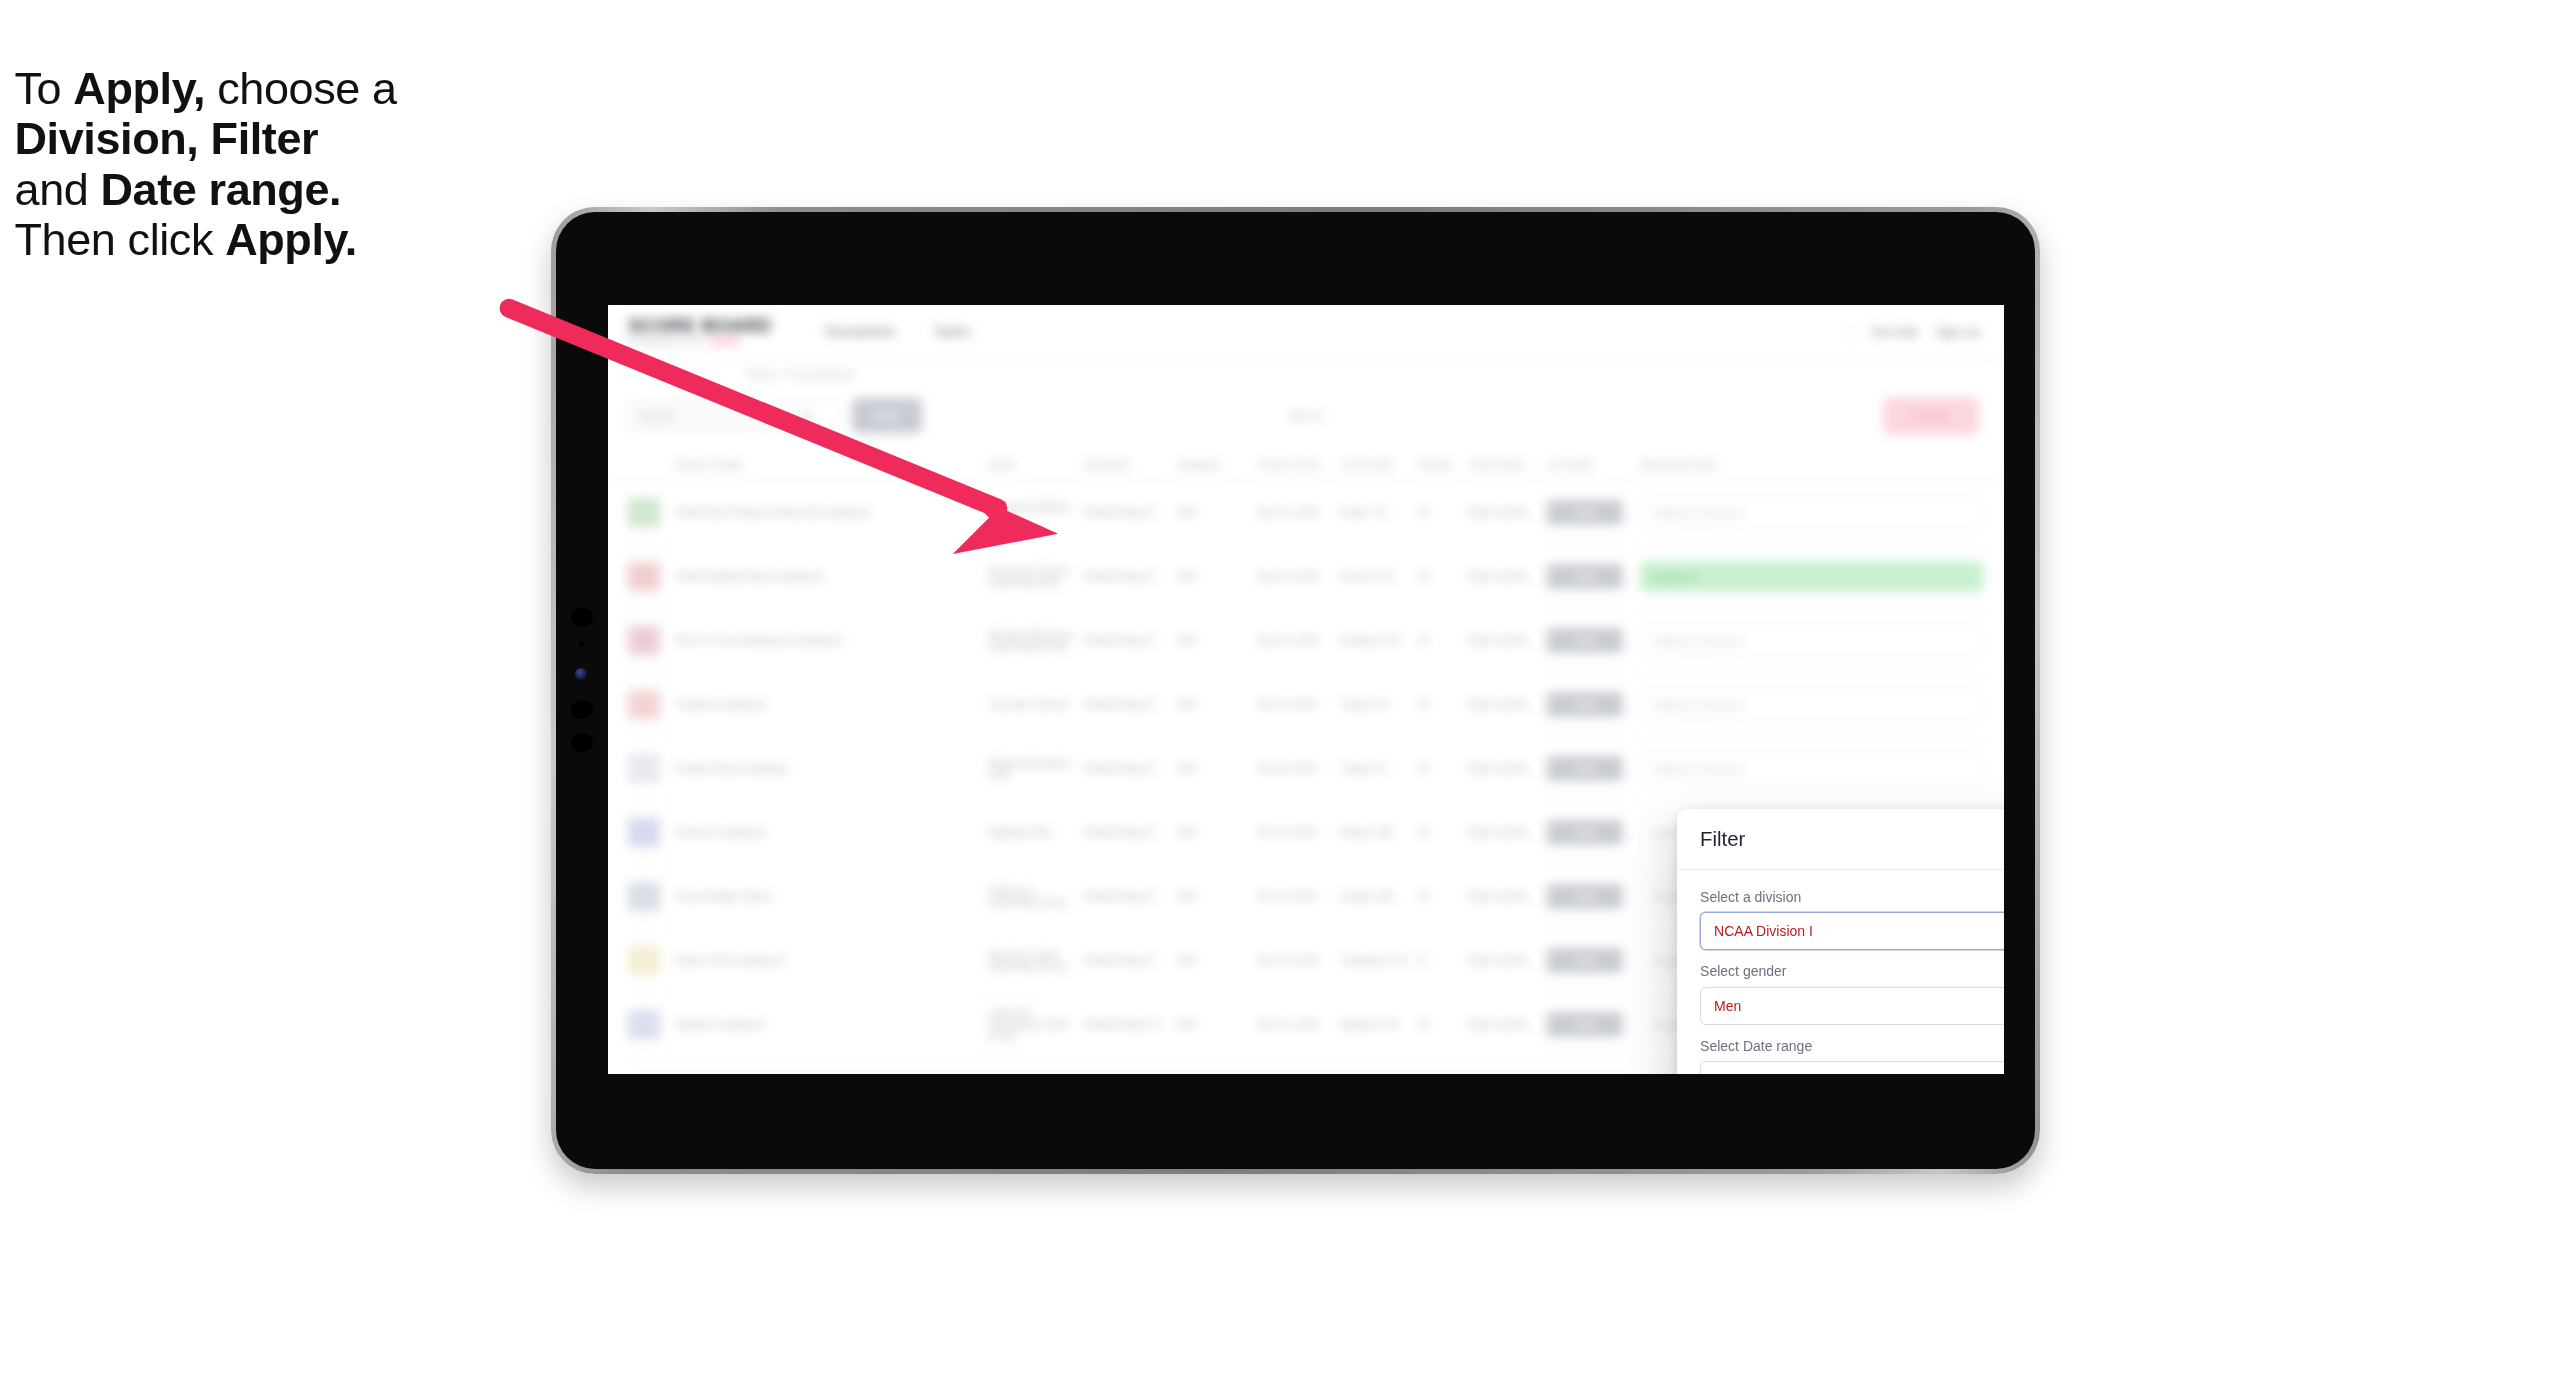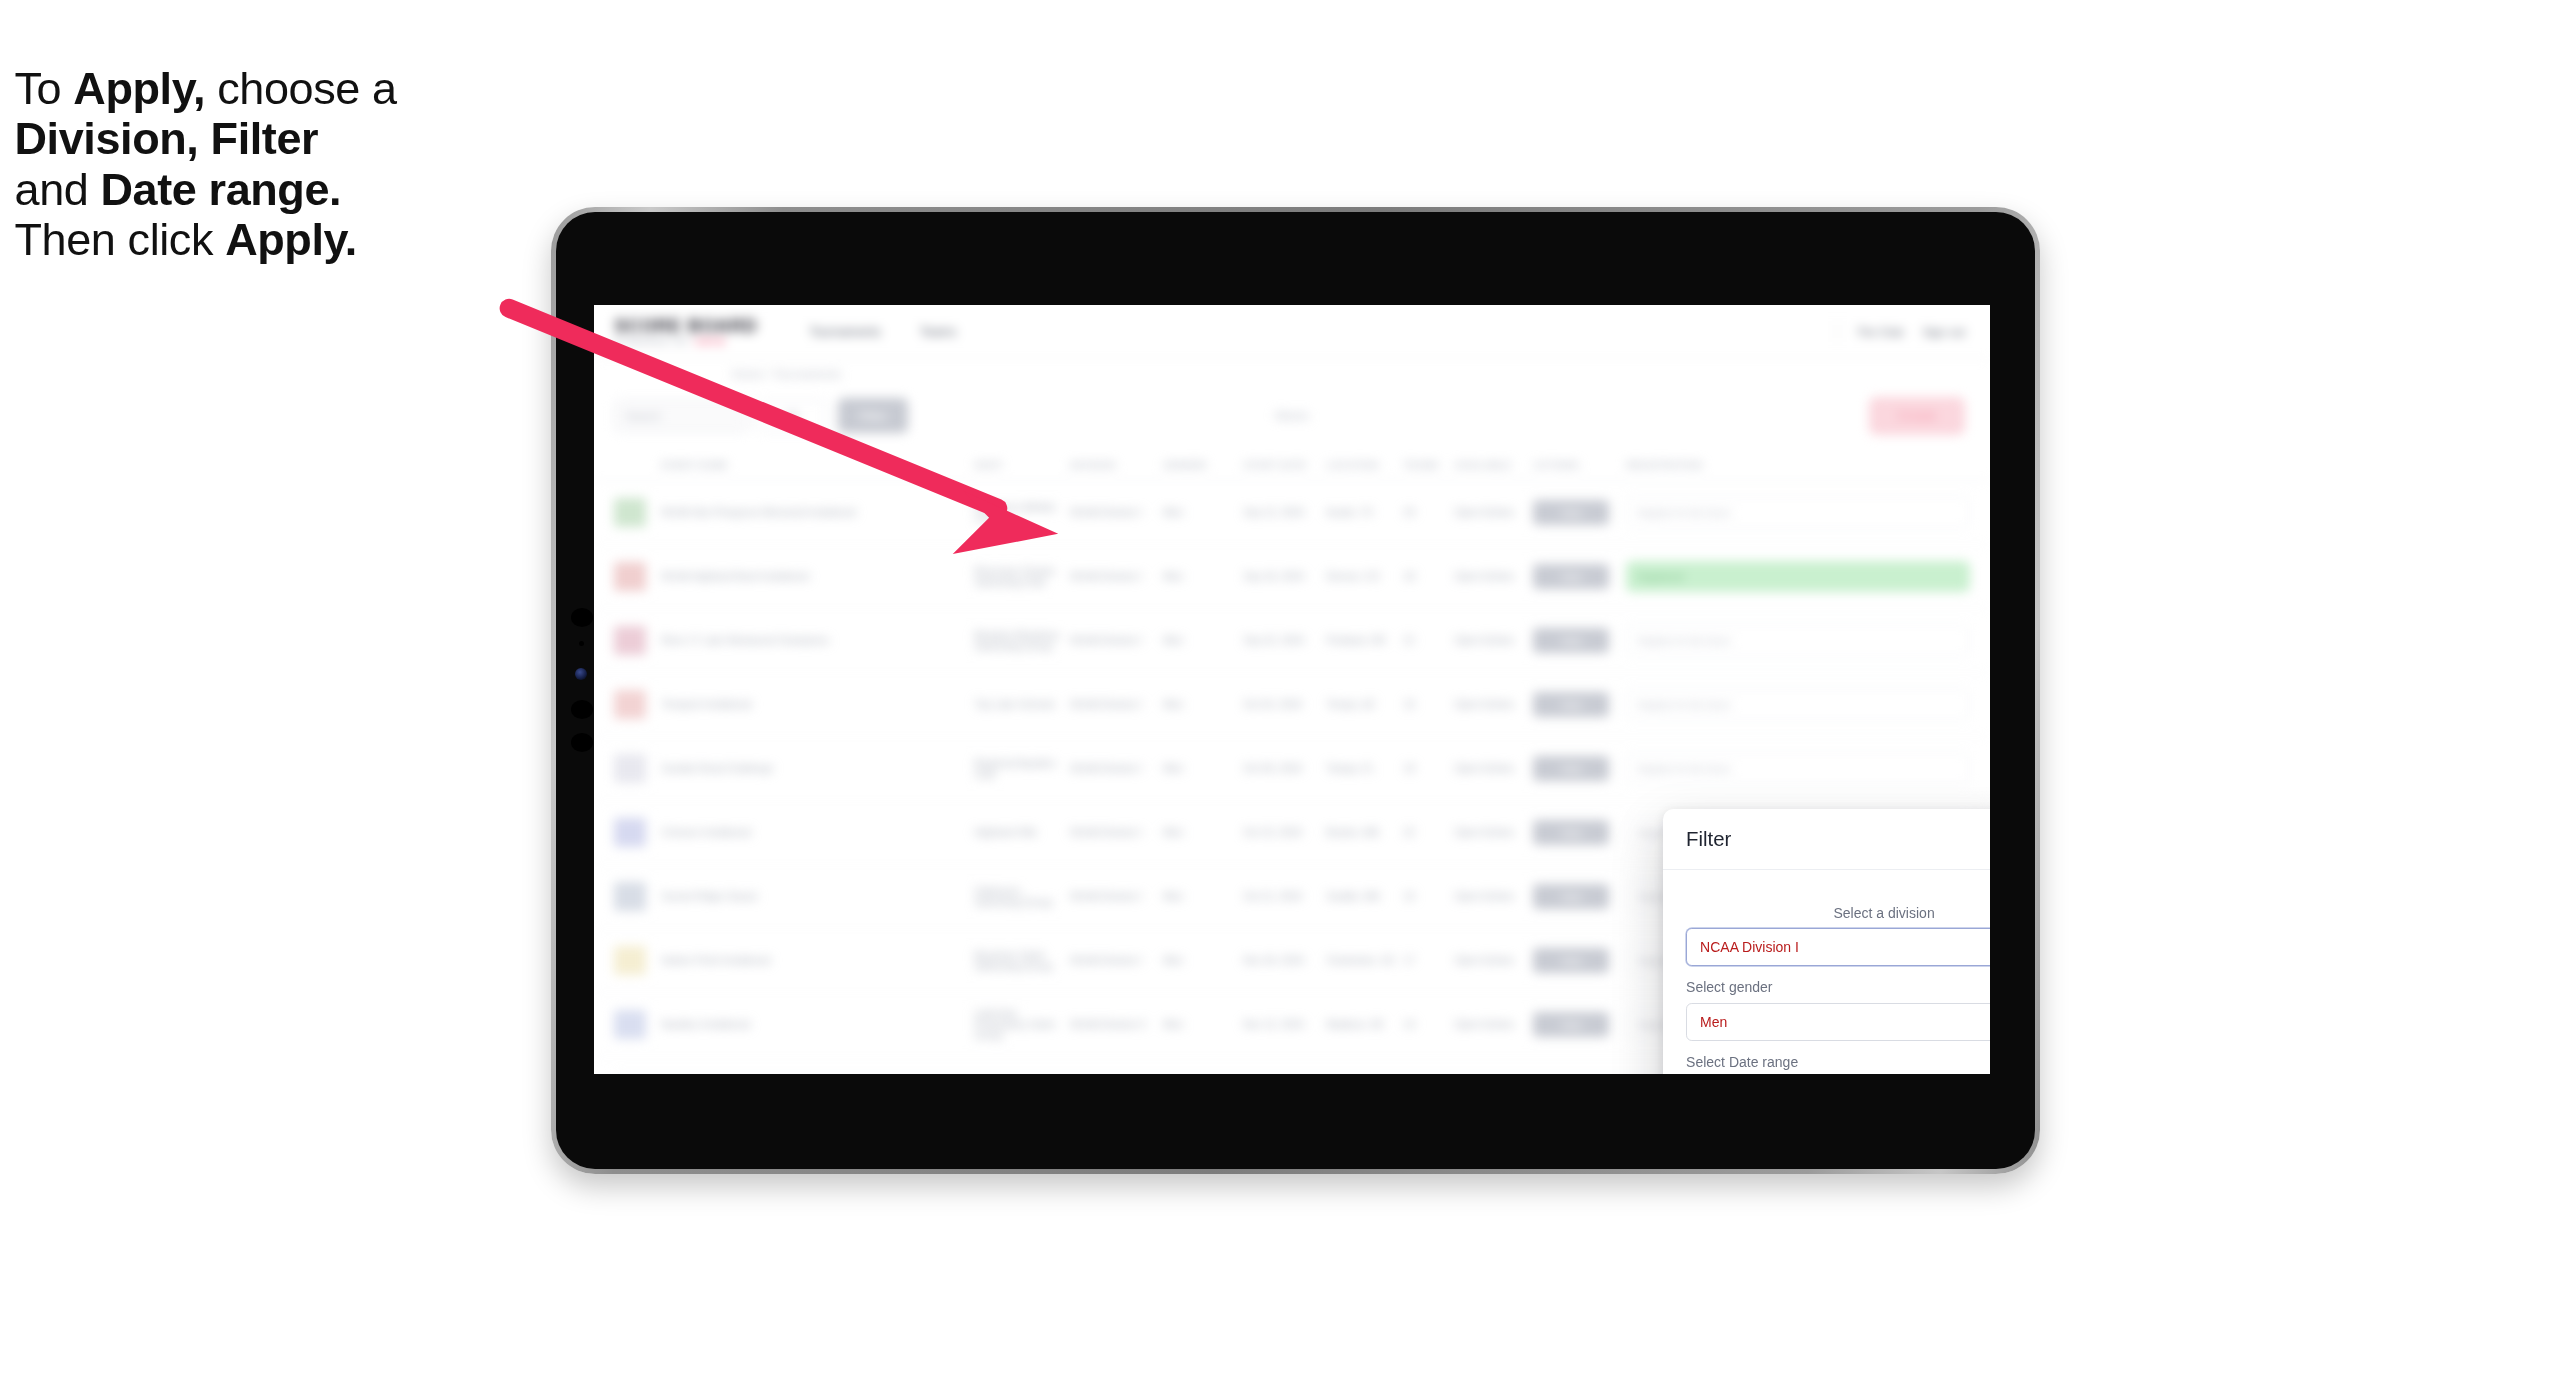--- a/index.html
+++ b/index.html
@@ -78,21 +78,21 @@
   #camera-cluster .d1 { top: 0;   width: 22px; height: 19px; }
   #camera-cluster .d2 { top: 33px; left: 9.5px; width: 5.1px; height: 5.1px; }
   #camera-cluster .d3 { top: 60px; left: 5.8px; width: 12.4px; height: 12.4px;
         background: radial-gradient(circle at 40% 35%, #3a4b8e 0%, #16204a 55%, #000 100%); }
   #camera-cluster .d4 { top: 92px; width: 22px; height: 19px; }
   #camera-cluster .d5 { top: 125px; width: 22px; height: 19px; }
 
   
   #viewport {
     position: absolute;
-    left: 38px;
+    left: 52px;
     top: 93px;
     width: 1396px;
     height: 769px;
     background: #ffffff;
     overflow: hidden;
   }
   
   #app-blur {
     position: absolute;
     inset: 0;
@@ -211,21 +211,21 @@
     height: 61px;
     border-bottom: 0.7px solid #eceef2;
     display:flex; align-items:center;
     padding: 0 23px;
   }
   #modal .m-title { font-size: 20.4px; color:#1f2430; font-weight:400; }
   #modal .m-body { padding: 19px 23px 0 23px; }
   .fld-label {
     font-size: 14px; color:#6b7180; margin-bottom: 7.3px; margin-top: 13px;
   }
-  .fld-label:first-child { margin-top: 16px; text-align: center; }
+  .fld-label:first-child { margin-top: 0; }
   .fld {
     height: 38px; border:0.7px solid #d9dce3; border-radius: 5.8px;
     display:flex; align-items:center; padding: 0 10.2px 0 13px;
     background:#ffffff;
   }
   .fld.focused { border-color:#9aa7d6; box-shadow: 0 0 0 0.7px #bcc6e6; }
   .fld .val { font-size: 14px; color:#b91c1c; flex:1 1 auto; }
   .fld .ph  { font-size: 14px; color:#1f2430; }
   .fld .cal { margin-right: 8.7px; display:flex; align-items:center; }
 </style>

